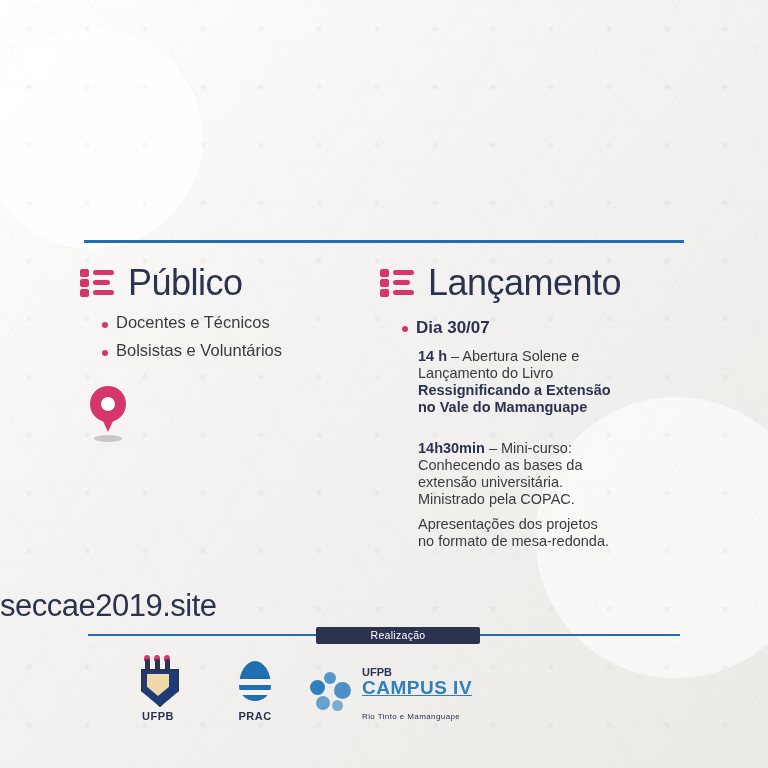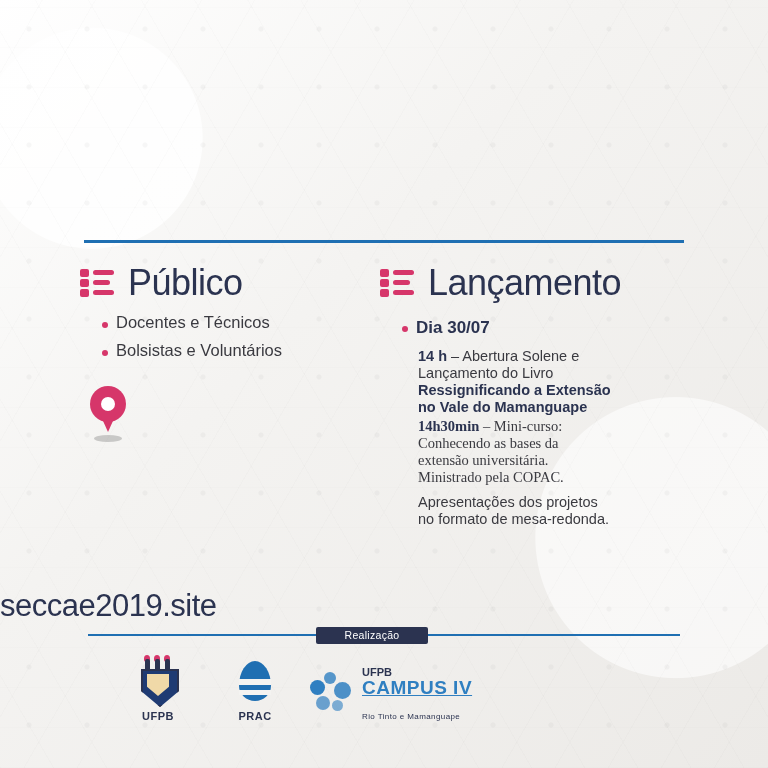--- a/index.html
+++ b/index.html
@@ -124,33 +124,33 @@
   }
   .venue-main{font-size:34px;color:#2b3350;letter-spacing:-.5px;line-height:36px;}
   .venue-sub{font-size:16.5px;color:#3a3a40;margin-top:4px;}
 
   
   .r-bullet{display:flex;align-items:flex-start;gap:8px;margin:14px 0 0 22px;}
   .r-bullet .dot{margin-top:8px;}
   .r-bullet .lab{font-size:17px;color:#2b3350;font-weight:700;}
   .para{margin:10px 0 0 38px;font-size:14.5px;line-height:17px;color:#3a3a40;}
   .para b{color:#2b3350;}
-  .para.small{margin-top:2px;font-family:Liberation Serif, serif;}
+  .para.small{margin-top:24px;}
   .para2{margin:8px 0 0 38px;font-size:14.5px;line-height:17px;color:#3a3a40;}
 
   
   .site{
     position:absolute;left:0;top:588px;width:768px;text-align:left;
     font-size:31px;color:#2b3350;letter-spacing:-.5px;
   }
 
   
   .realline{position:absolute;left:88px;top:634px;width:592px;height:2px;background:#1f6fb2;}
   .realbox{
-    position:absolute;left:316px;top:627px;width:112px;height:17px;background:#2b3350;border-radius:2px;
+    position:absolute;left:316px;top:627px;width:164px;height:17px;background:#2b3350;border-radius:2px;
     color:#fff;font-size:10.5px;text-align:center;line-height:17px;letter-spacing:.3px;
   }
 
   
   .logos{position:absolute;left:0;top:655px;width:768px;height:100px;}
   .logo{position:absolute;text-align:center;}
   .logo .cap{font-size:11px;color:#2b3350;font-weight:700;letter-spacing:.5px;margin-top:3px;}
 
   
   .crest{position:relative;width:42px;height:48px;margin:0 auto;}

